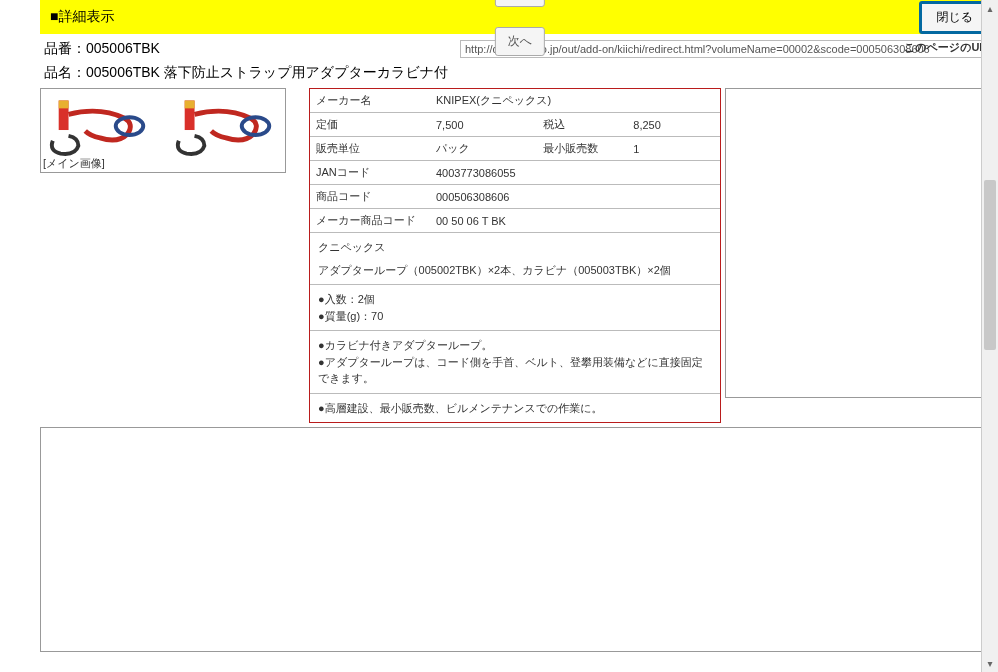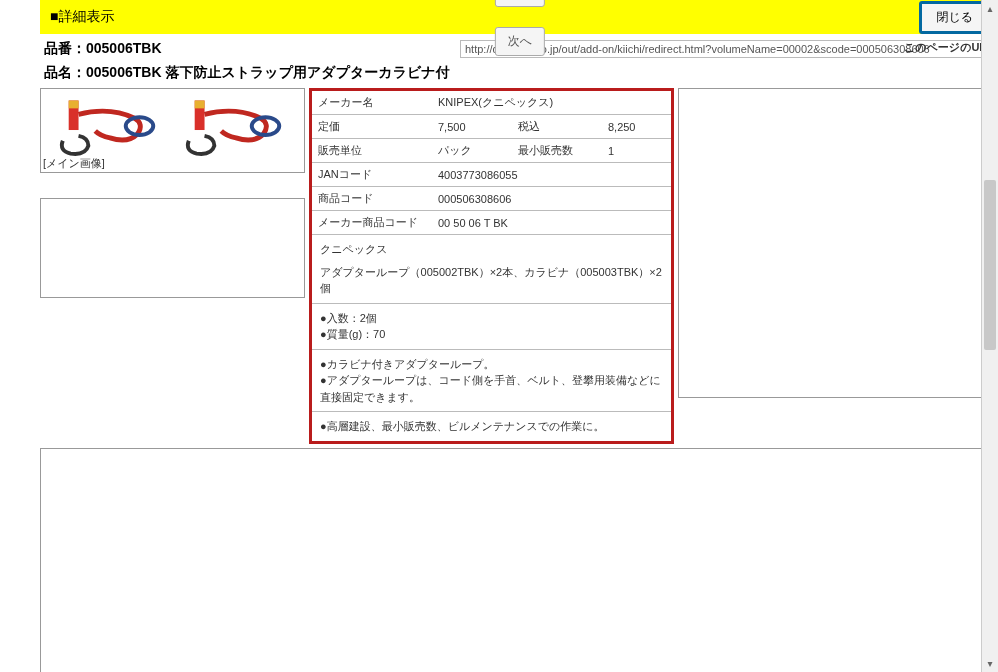--- a/index.html
+++ b/index.html
@@ -62,21 +62,21 @@
       position: absolute;
       right: 6px;
       top: 40px;
     }
     .info-row1 {
       display: flex;
       align-items: center;
       margin-top: 6px;
     }
     .info-label {
-      font-weight: bold;
+      font-weight: normal;
       font-size: 14px;
       color: #000;
       margin-left: 4px;
     }
     .url-input {
       margin-left: auto;
       width: 540px;
       border: 1px solid #bbb;
       padding: 2px 4px;
       font-size: 11px;
@@ -87,21 +87,20 @@
       margin-top: 6px;
       margin-bottom: 6px;
     }
     .content-grid {
       display: flex;
       gap: 4px;
     }
     .col-left {
       width: 265px;
       display: flex;
-      flex-direction: column;
       gap: 23px;
     }
     .image-box {
       border: 1px solid #999;
       height: 85px;
       position: relative;
       background: #fff;
       display: flex;
       align-items: center;
       justify-content: center;
@@ -115,22 +114,22 @@
       font-size: 11px;
       color: #333;
     }
     .empty-box {
       border: 1px solid #999;
       height: 100px;
       margin-top: 2px;
       background: #fff;
     }
     .col-middle {
-      width: 365px;
-      border: 3px solid #b91c1c;
+      width: 412px;
+      border: 1px solid #b91c1c;
       background: #fff;
       position: relative;
     }
     .spec-table {
       width: 100%;
       border-collapse: collapse;
       font-size: 11px;
     }
     .spec-table tr { border-bottom: 1px solid #bbb; }
     .spec-table td {

